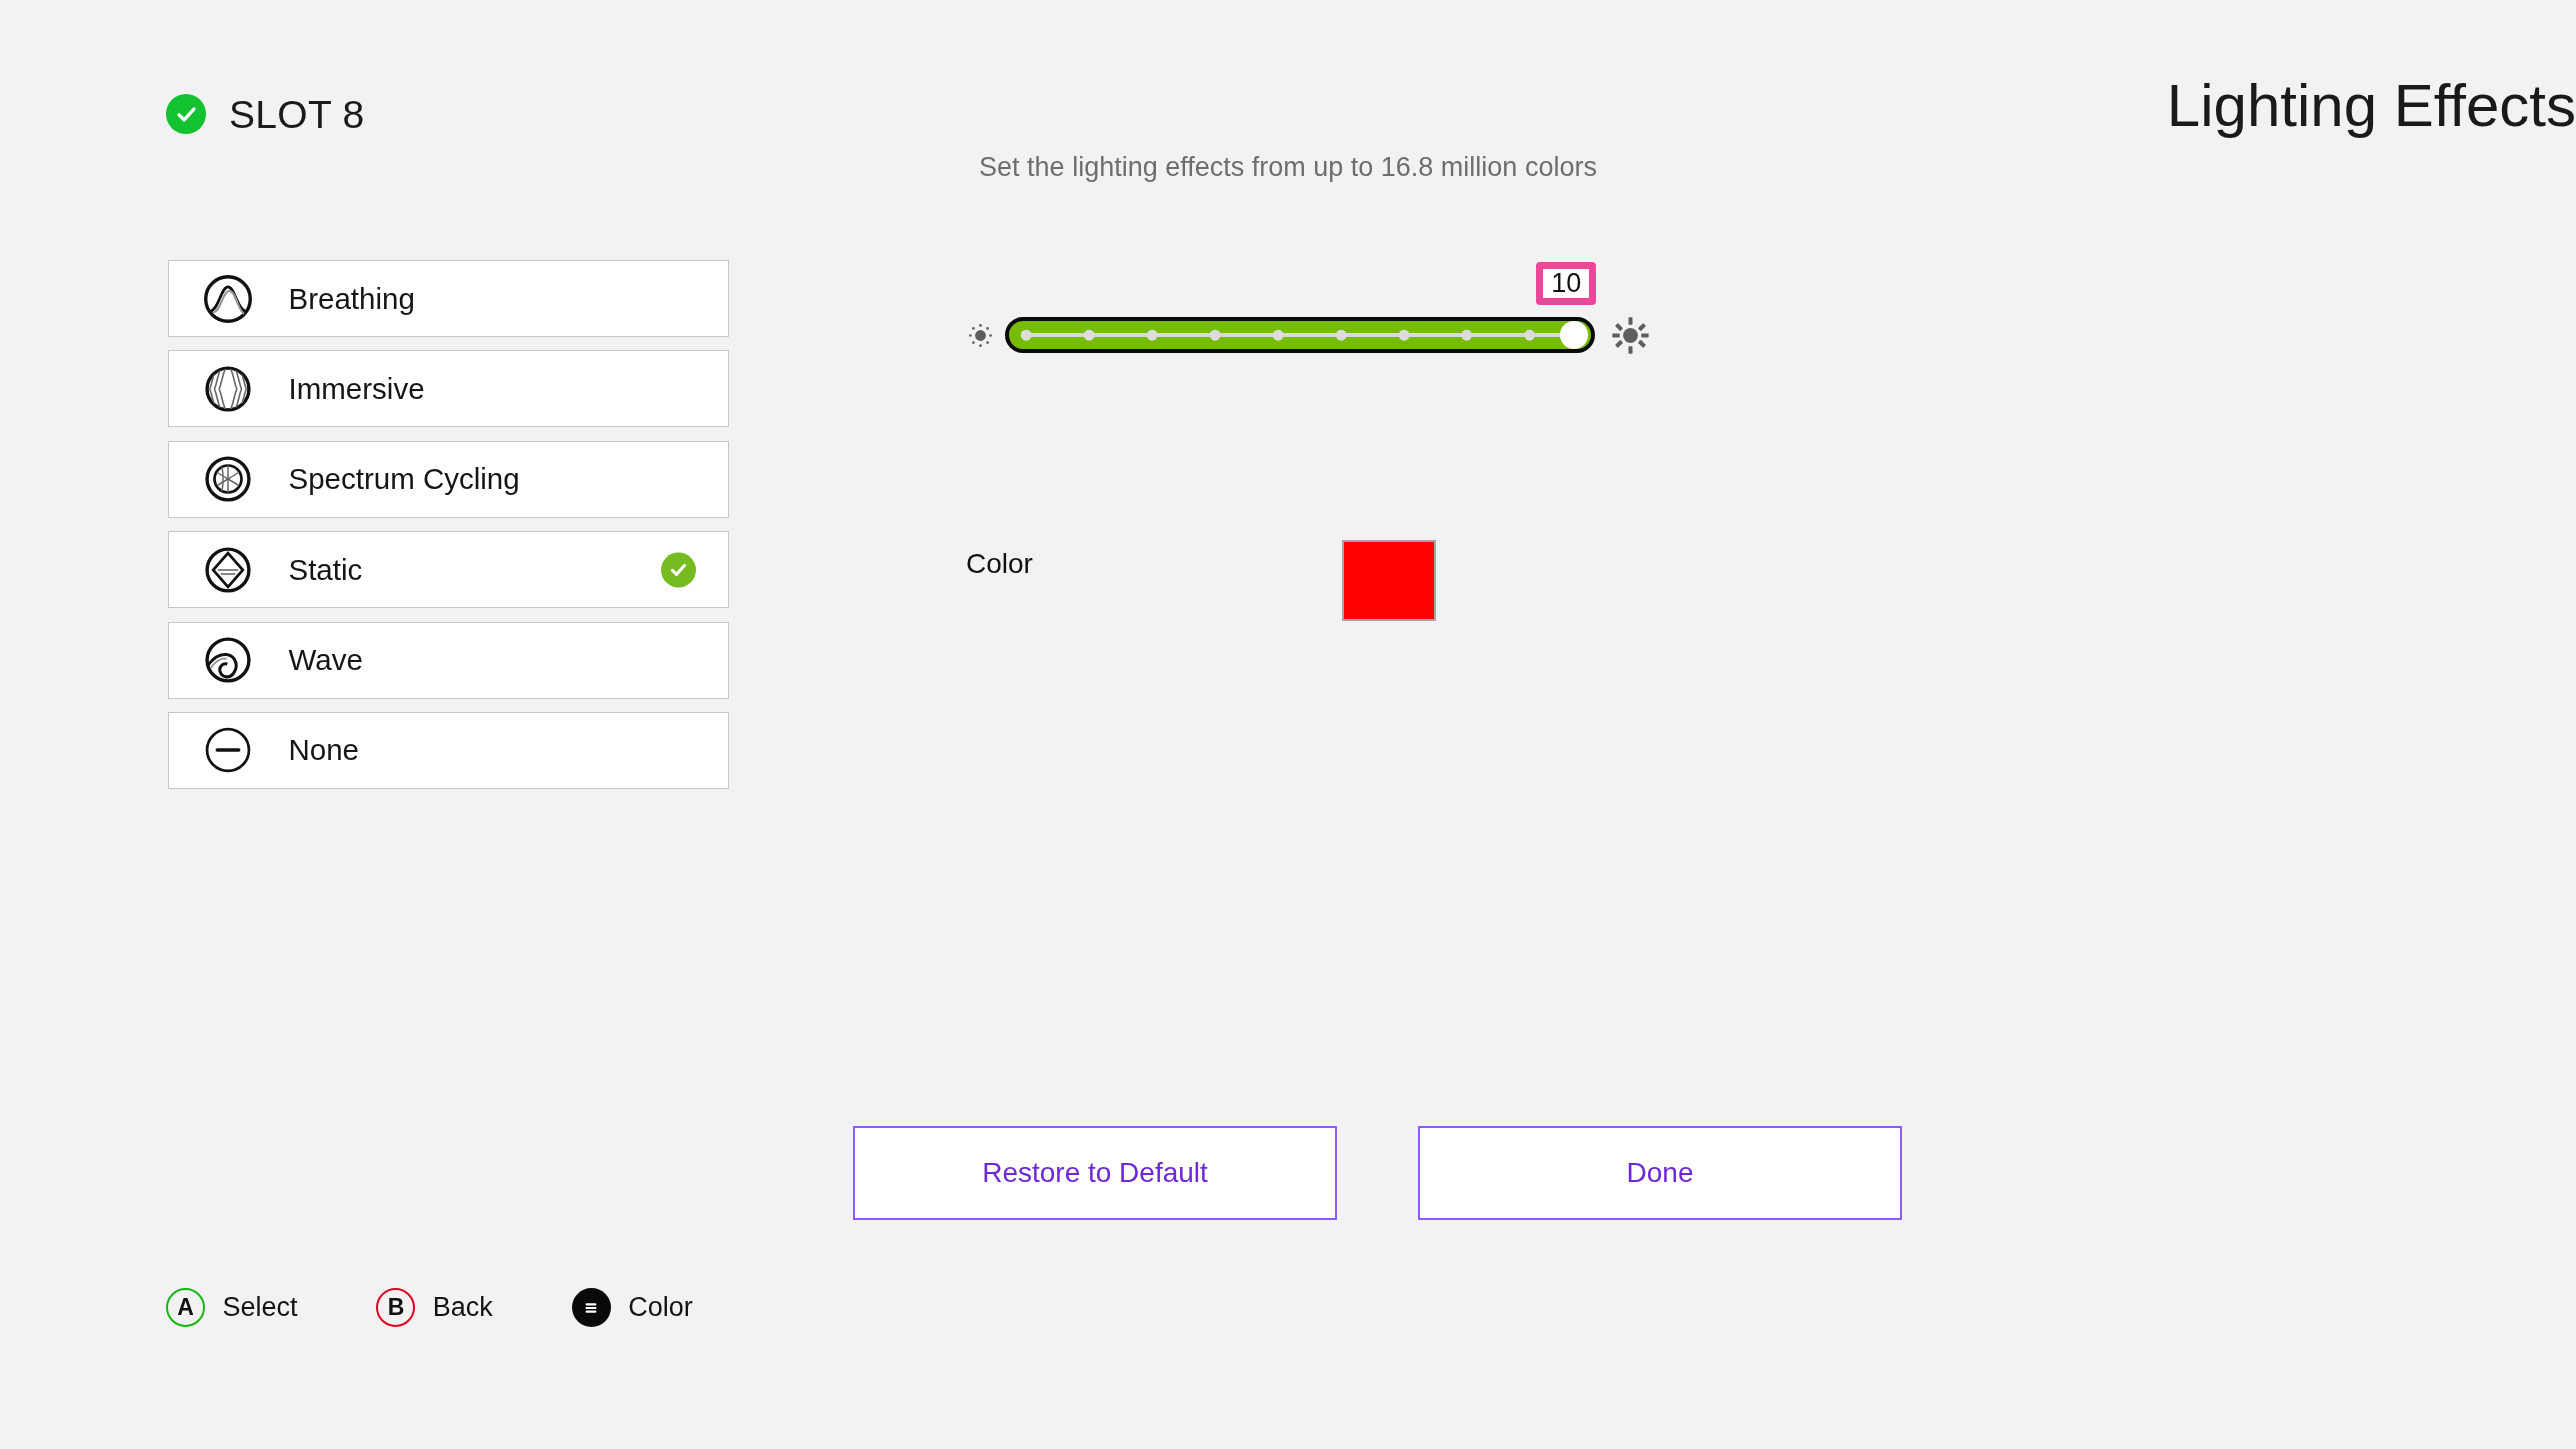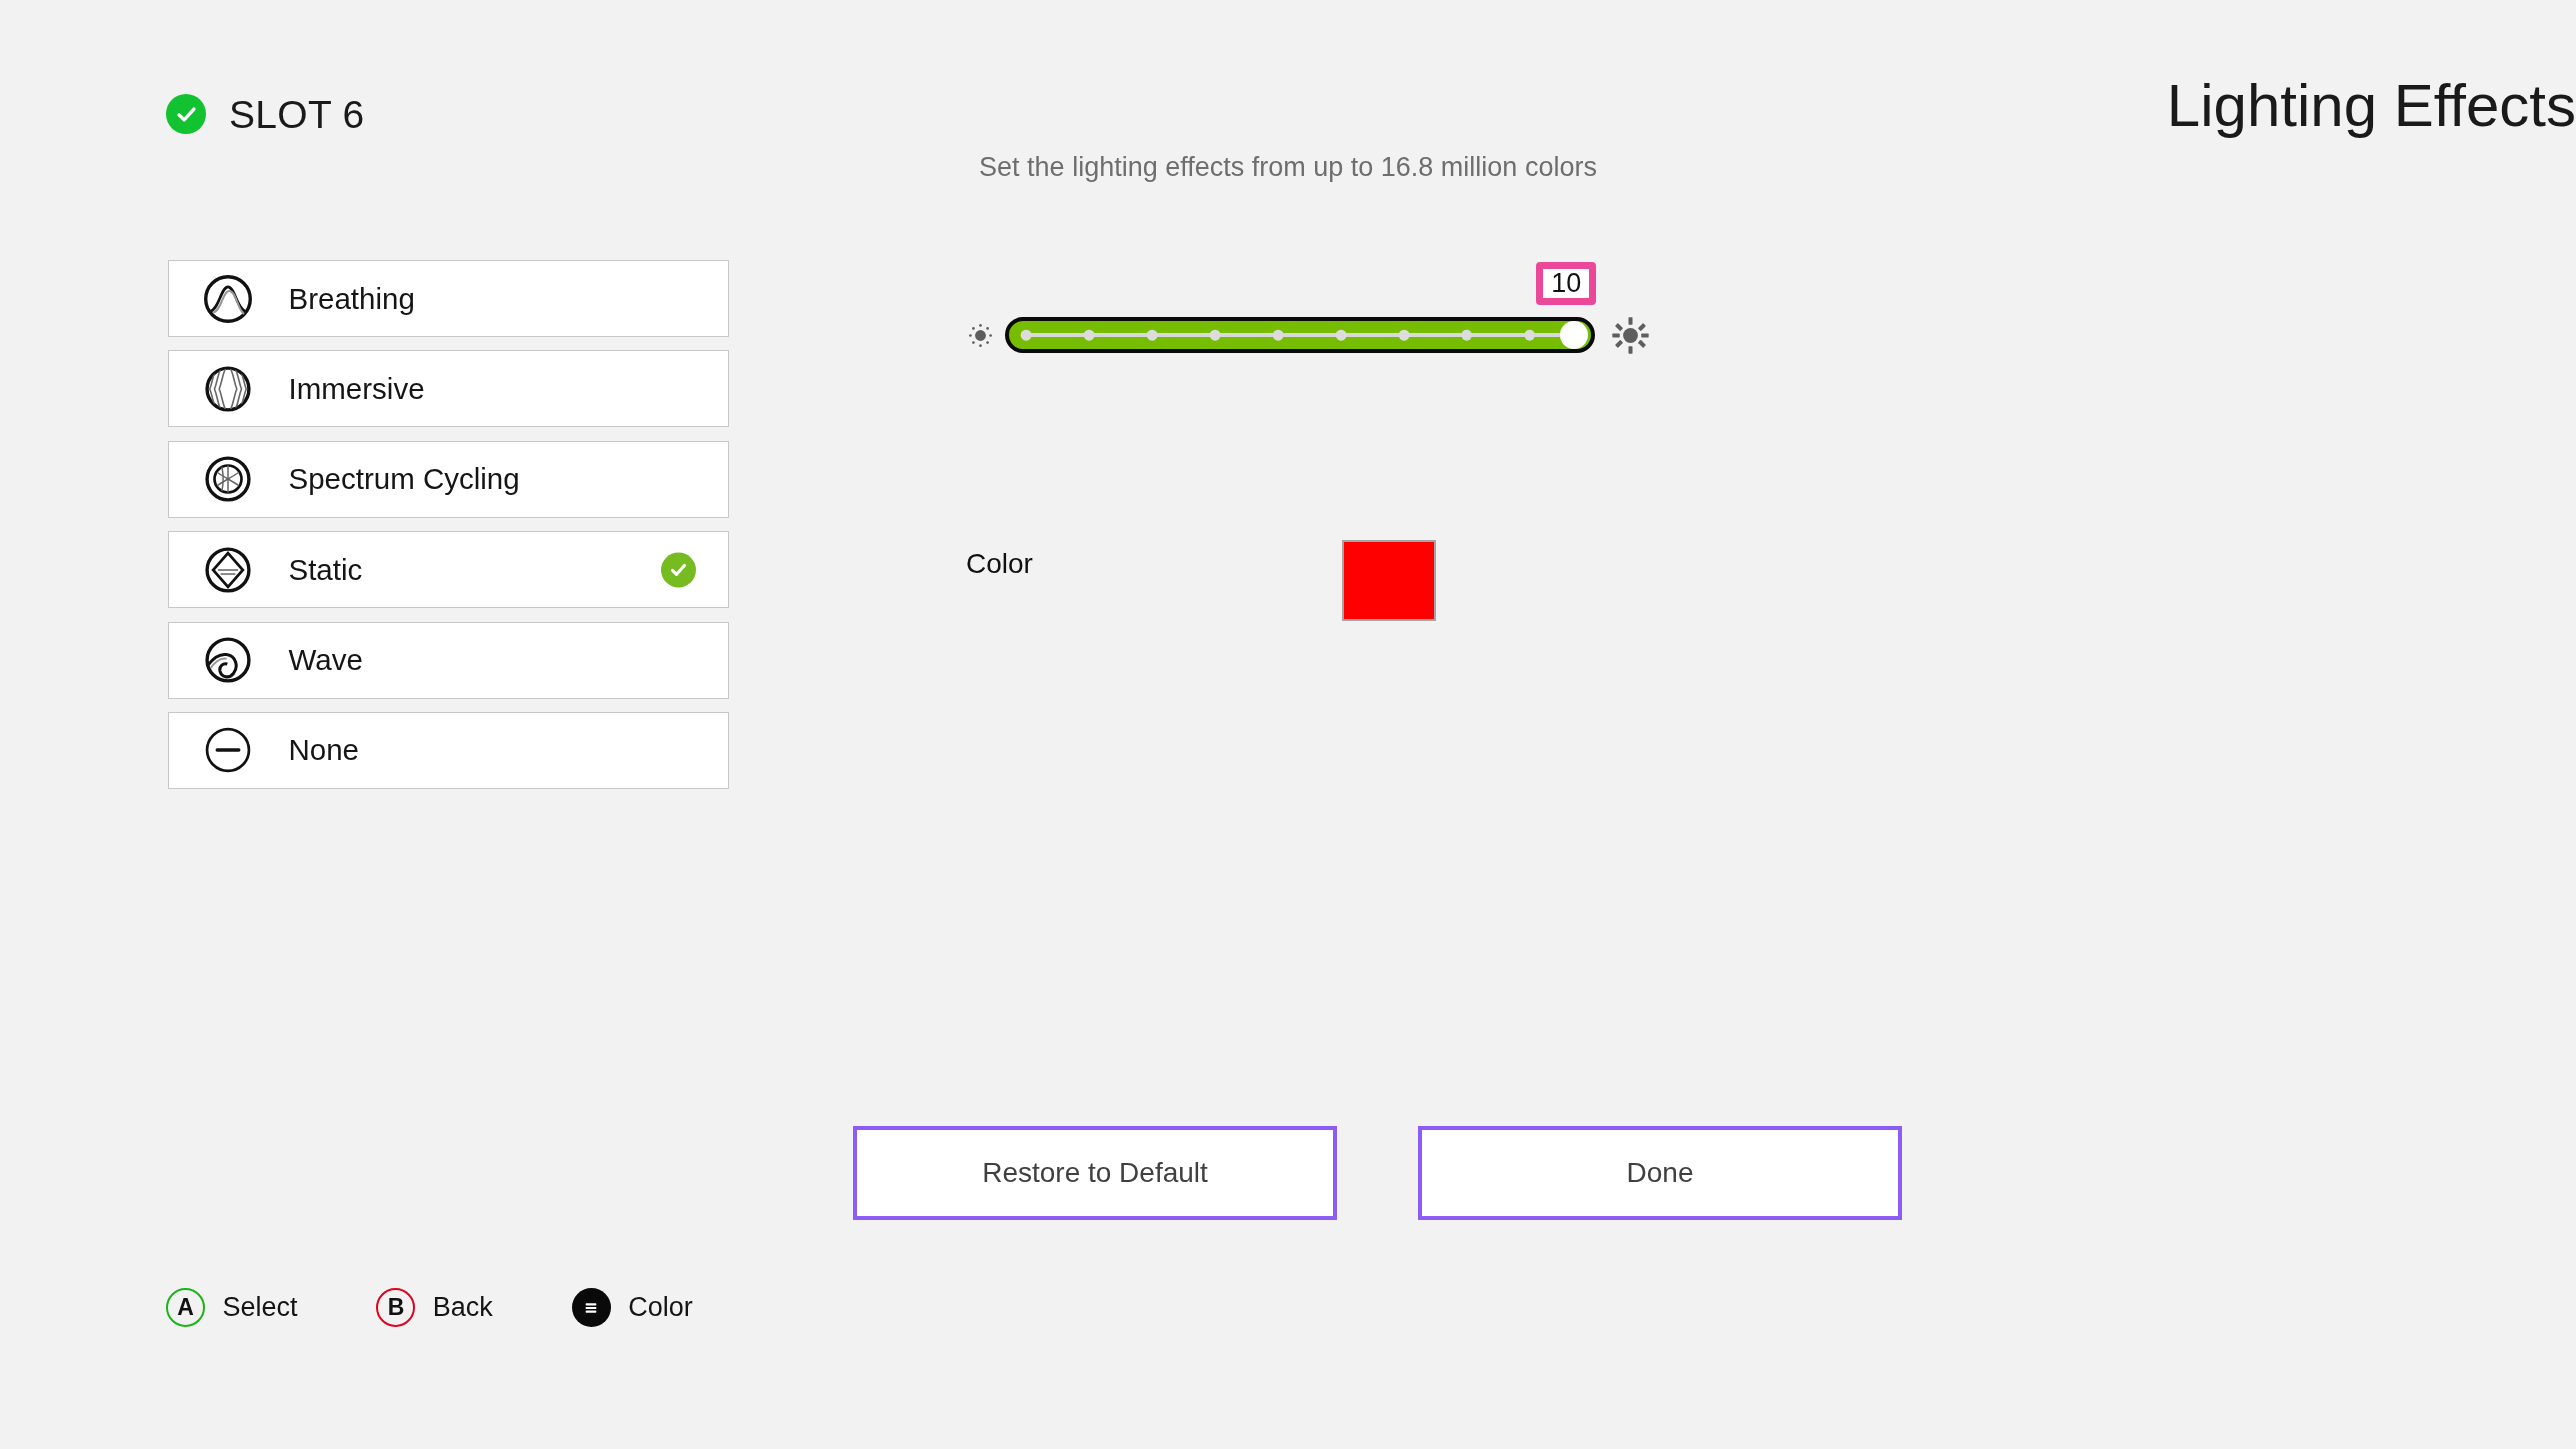--- a/index.html
+++ b/index.html
@@ -246,27 +246,27 @@
     position: absolute;
     top: 1126px;
     left: 853px;
     display: flex;
     gap: 81px;
   }
   .footer-button {
     width: 484px;
     height: 94px;
     background: #ffffff;
-    border: 4px solid #8b5cf6;
+    border: 2px solid #8b5cf6;
     box-sizing: border-box;
     display: flex;
     align-items: center;
     justify-content: center;
     font-size: 28px;
-    color: #404040;
+    color: #6d28d9;
   }
 
   
   .legend {
     position: absolute;
     left: 166px;
     top: 1288px;
     display: flex;
     align-items: center;
   }
@@ -301,21 +301,21 @@
 </style>
 </head>
 <body>
 
 <div class="slot-header">
   <div class="slot-check">
     <svg width="27" height="27" viewBox="0 0 40 40">
       <path d="M9 20.5 L16.5 28 L31 12" fill="none" stroke="#ffffff" stroke-width="5" stroke-linecap="round" stroke-linejoin="round"></path>
     </svg>
   </div>
-  <div class="slot-title">SLOT 6</div>
+  <div class="slot-title">SLOT 8</div>
 </div>
 
 <div class="page-title-wrap">
   <h1 class="page-title">Lighting Effects</h1>
   <div class="page-subtitle">Set the lighting effects from up to 16.8 million colors</div>
 </div>
 
 <div class="effects-list">
 
   <div class="effect-row">

